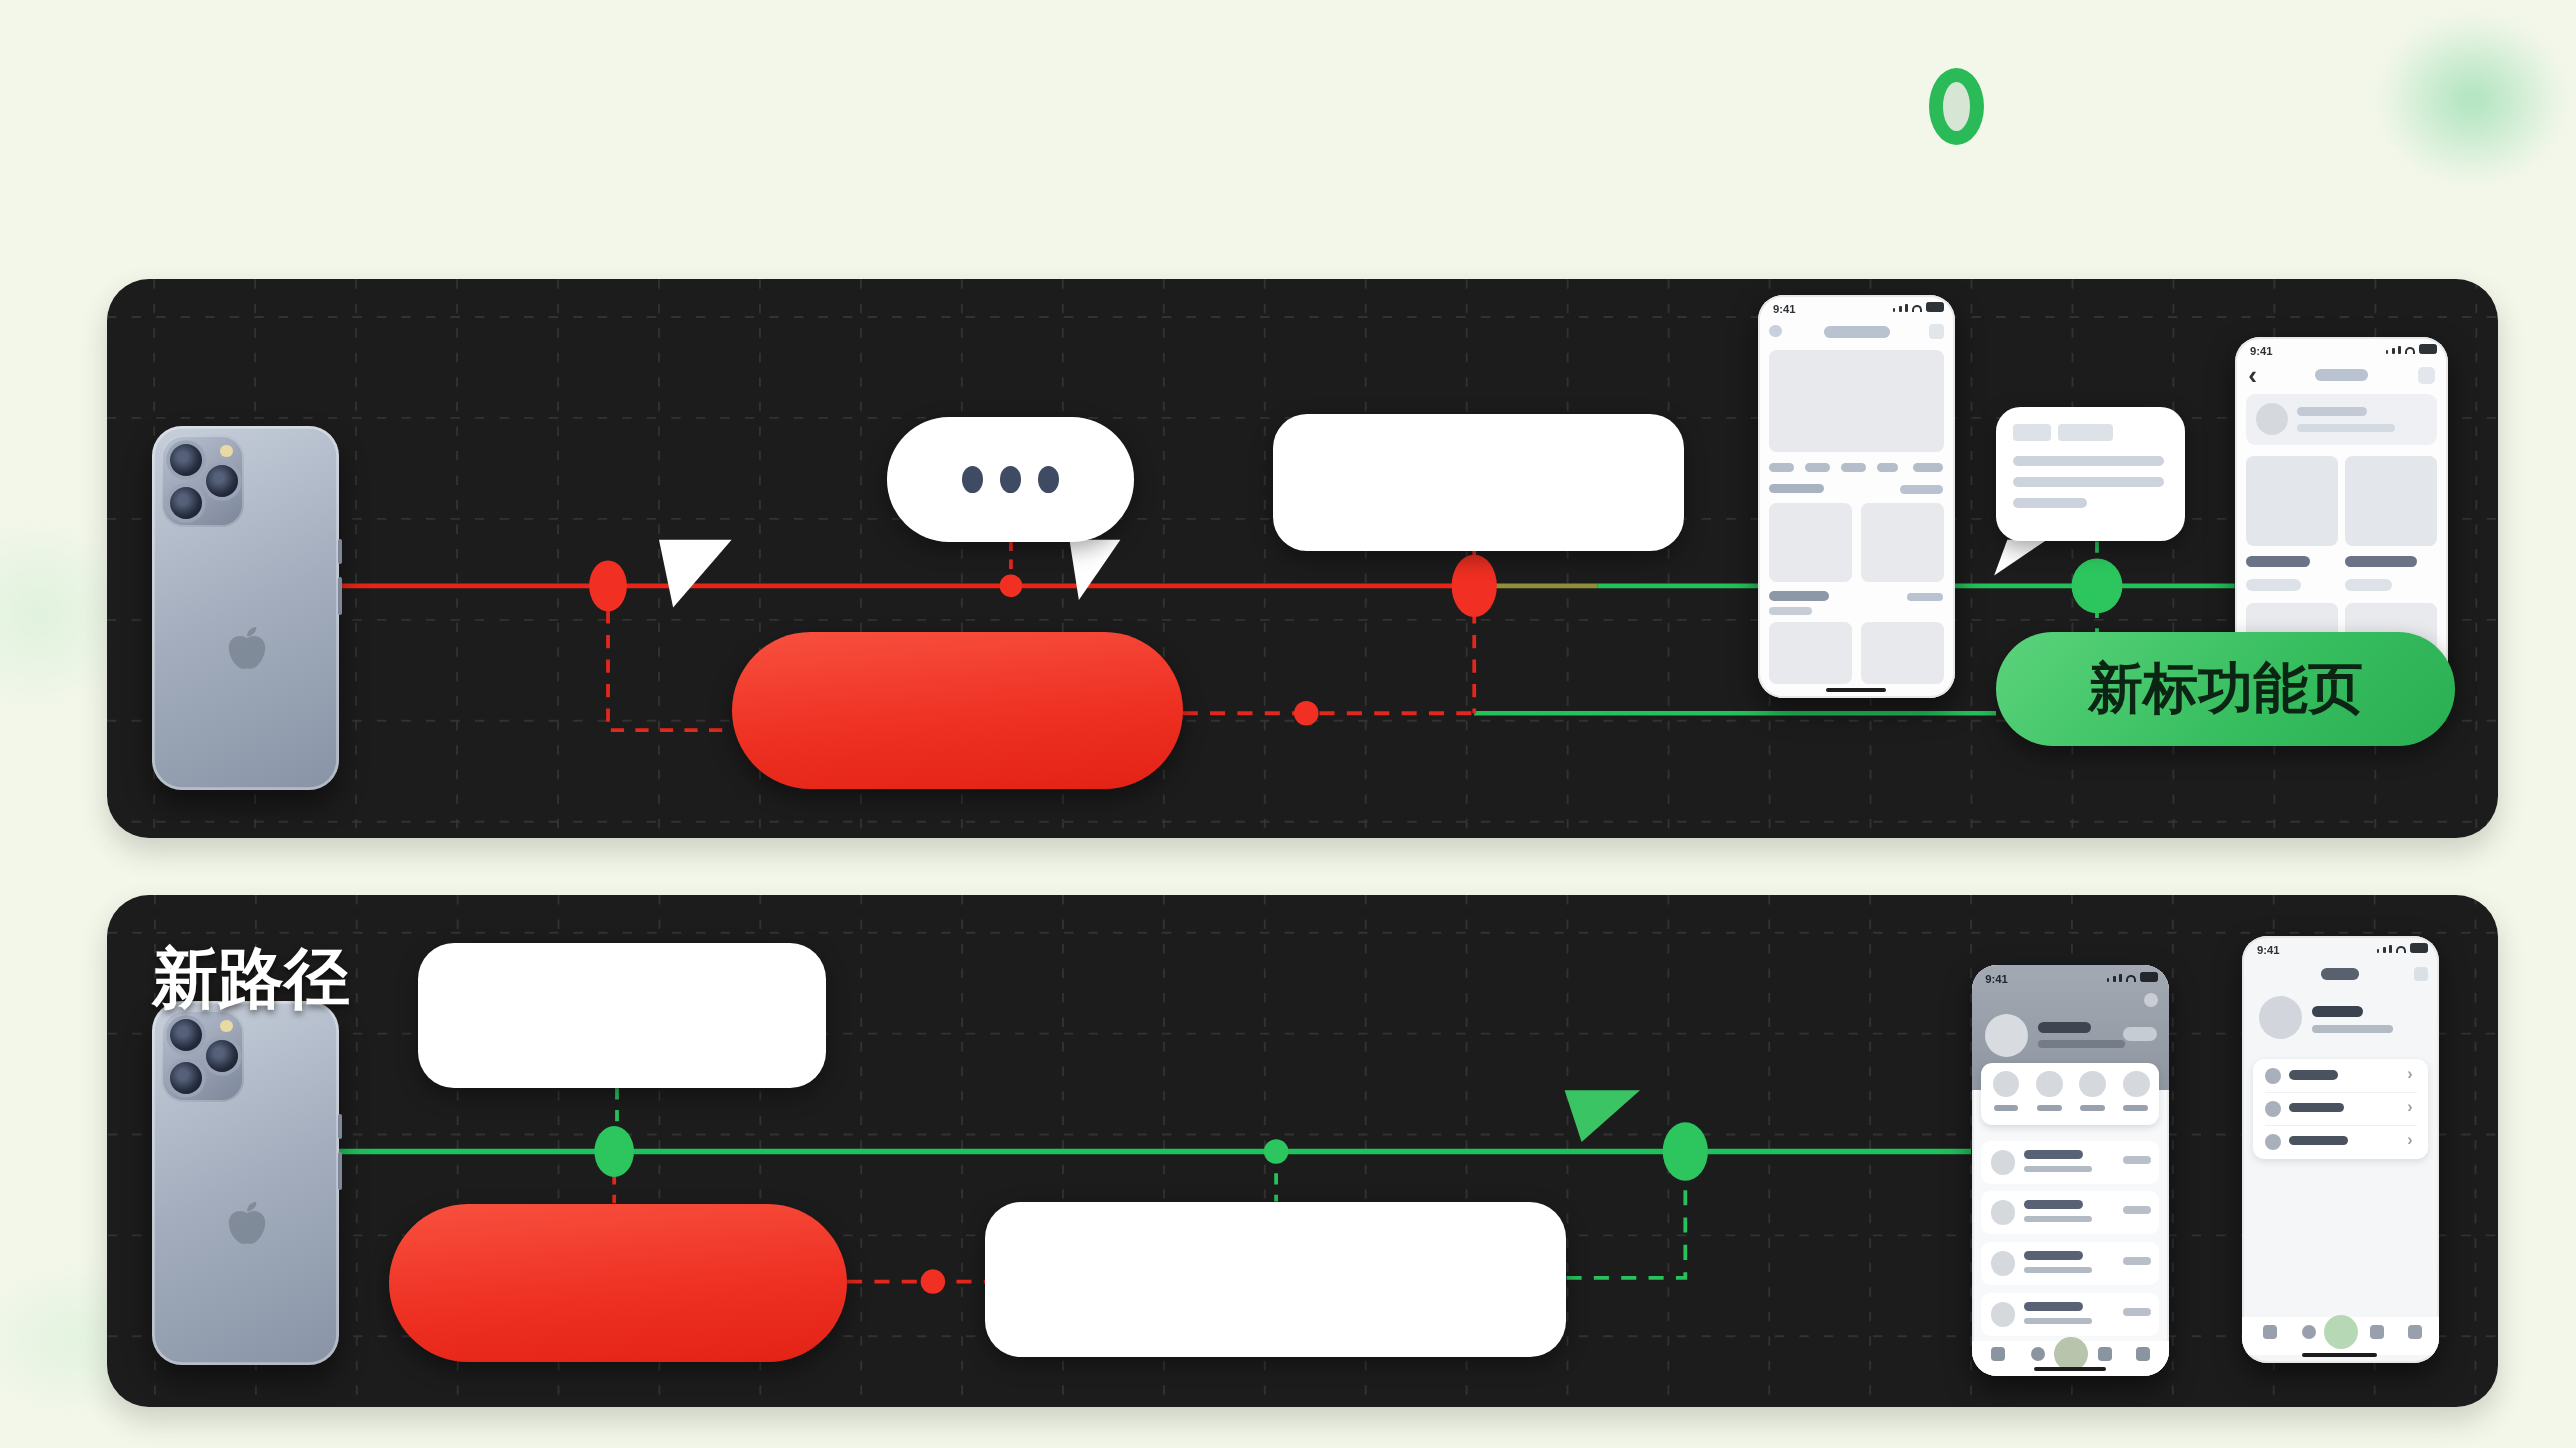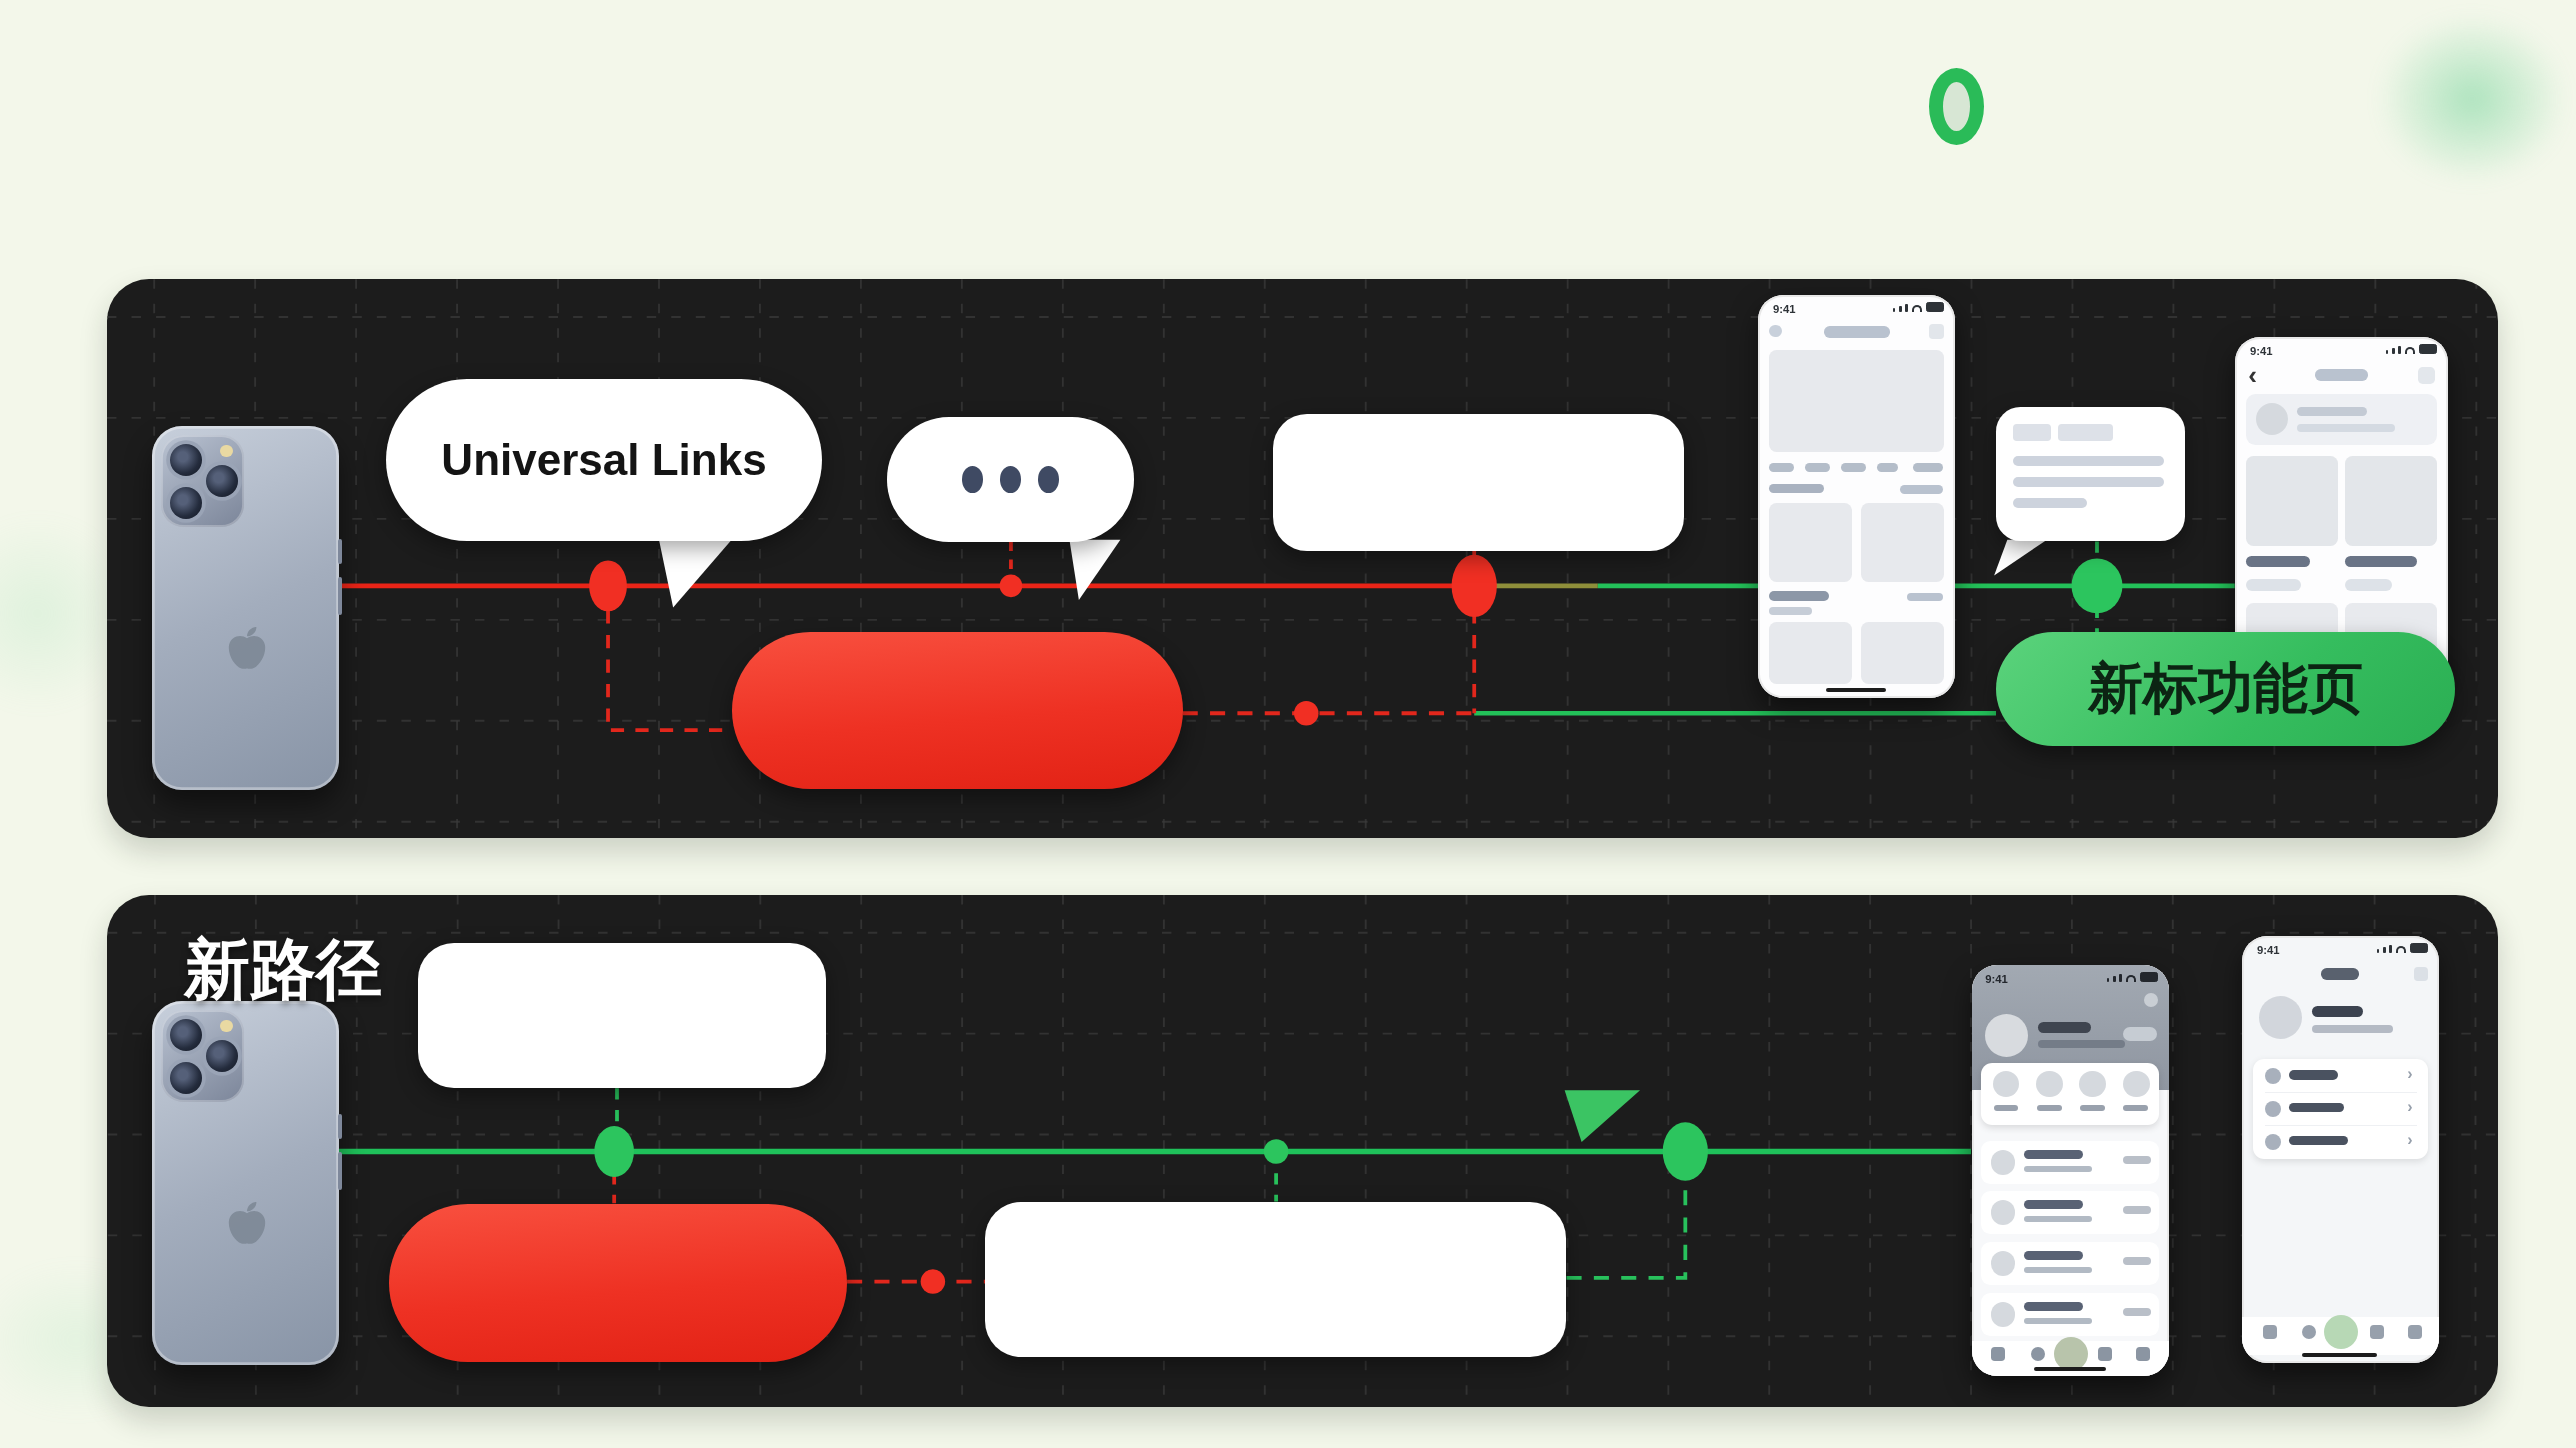--- a/index.html
+++ b/index.html
@@ -149,23 +149,20 @@
         <div class="lens" style="left:45px;top:30px;"></div>
         <div class="flash" style="left:59px;top:9.4px;"></div>
       </div>
       <div class="side-btn" style="top:113px;height:24.5px;"></div>
       <div class="side-btn" style="top:151px;height:38px;"></div>
       <svg width="42" height="49" style="position:absolute;left:74px;top:200px;opacity:.75" viewBox="0 0 44 52">
         <path d="M22 13 C15 8 5 11 3 20 C1 30 9 43 16 45 C19 46 21 45 22 45 C23 45 25 46 28 45 C35 43 43 30 41 20 C39 11 29 8 22 13 Z M22 11 C22 5 27 1 32 1 C32 7 27 11 22 11 Z" fill="#77828f"></path>
       </svg>
     </div>
 
-    <div class="bubble" style="left:279px;top:100px;width:436px;height:162px;border-radius:81px;">
-      <div class="bubble-text" style="font-size:44px;">Universal Links</div>
-    </div>
 
     <div class="bubble" style="left:780px;top:138px;width:247px;height:125px;border-radius:62px;">
       <div class="bubble-text">
         <span class="typing-dot"></span>
           <span class="typing-dot"></span>
           <span class="typing-dot"></span>
       </div>
     </div>
 
     <div class="bubble" style="left:1166px;top:135px;width:411px;height:137px;border-radius:34px;"></div>
@@ -281,21 +278,21 @@
       <line x1="784" y1="410" x2="931" y2="410" stroke="#e2271c" stroke-width="4" stroke-dasharray="16 13"></line>
       <line x1="1239" y1="272" x2="1239" y2="325" stroke="#28c15c" stroke-width="4" stroke-dasharray="12 11"></line>
       <path d="M1547 406 H1673 V272" fill="none" stroke="#28c15c" stroke-width="4" stroke-dasharray="16 13"></path>
       <polygon points="1545,207 1625,207 1563,262" fill="#3bc463"></polygon>
       <ellipse cx="537" cy="272" rx="21" ry="27" fill="#2cc55e"></ellipse>
       <circle cx="875" cy="410" r="13" fill="#f12f23"></circle>
       <circle cx="1239" cy="272" r="13" fill="#2cc55e"></circle>
       <ellipse cx="1673" cy="272" rx="24" ry="31" fill="#2cc55e"></ellipse>
     </svg>
 
-    <div class="panel-label" style="left:45px;top:30px;margin-left:32px;">新路径</div>
+    <div class="panel-label" style="left:45px;top:39px;">新路径</div>
 
     <div class="iphone" style="left:45px;top:106px;">
       <div class="cam-module">
         <div class="lens" style="left:8.5px;top:8.5px;"></div>
         <div class="lens" style="left:8.5px;top:52px;"></div>
         <div class="lens" style="left:45px;top:30px;"></div>
         <div class="flash" style="left:59px;top:9.4px;"></div>
       </div>
       <div class="side-btn" style="top:113px;height:24.5px;"></div>
       <div class="side-btn" style="top:151px;height:38px;"></div>

